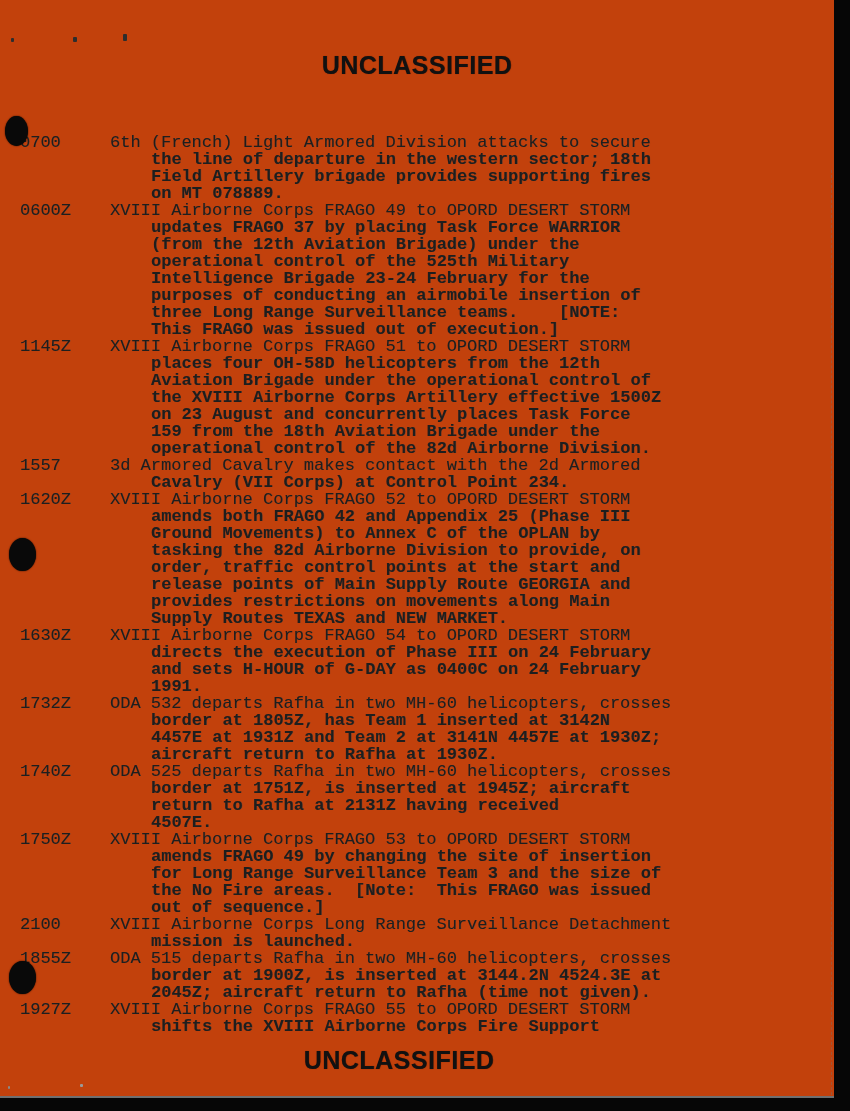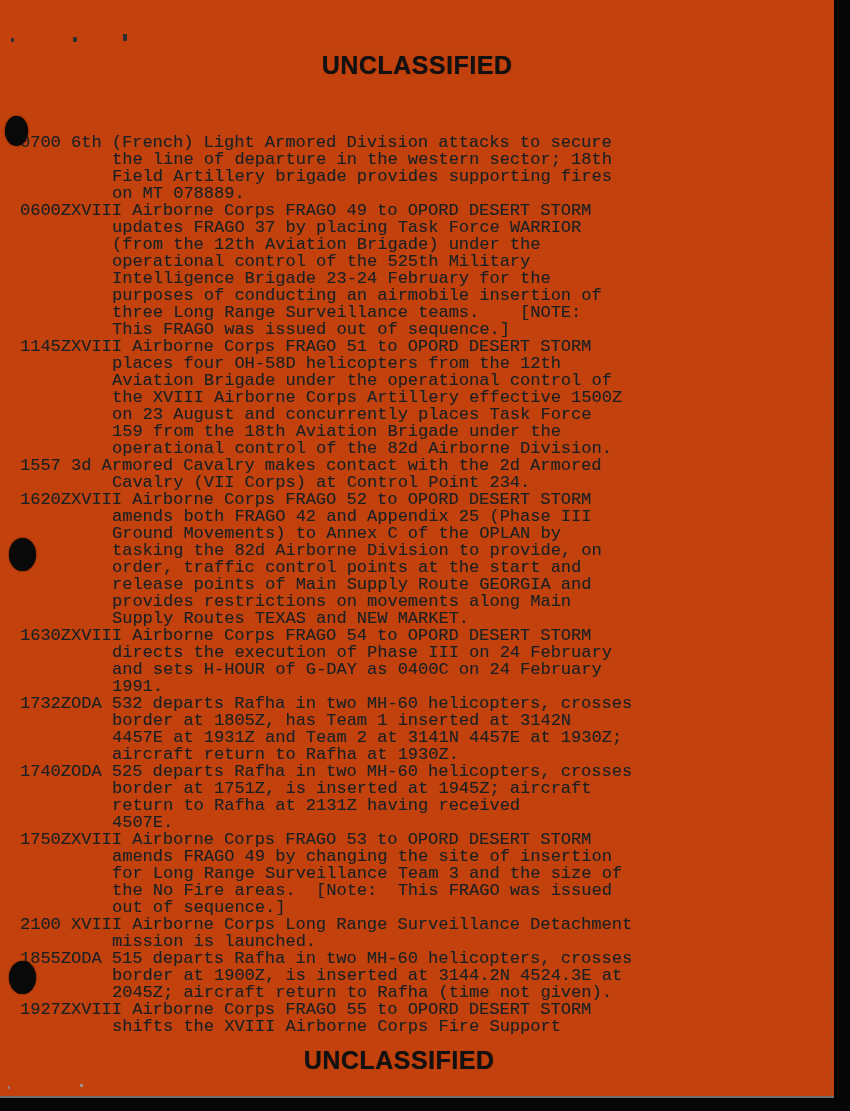--- a/index.html
+++ b/index.html
@@ -18,23 +18,23 @@
   .banner.top { top:51px; }
   .banner.bottom { top:1046px; transform:translateX(-18px); }
   
   .entries {
     position:absolute; left:0; top:134px; width:762px; z-index:1;
     font-size:17px; line-height:17px; color:#1e1e1e;
     text-shadow:0.4px 0.4px 0.6px rgba(70,70,70,0.55);
   }
   .entry { position:relative; }
   .entry .time { position:absolute; left:20px; top:0; white-space:pre; }
-  .entry .text { margin-left:71px; }
+  .entry .text { margin-left:110px; }
   .line { white-space:pre; }
-  .line.cont { padding-left:41px; }
+  .line.cont { padding-left:41px;font-weight:bold; }
   
   .punch {
     position:absolute; background:#090909; border-radius:50%;
     z-index:5; box-shadow:0 0 1.5px #000;
   }
   .punch.p1 { left:5px;  top:116px; width:23px; height:30px; }
   .punch.p2 { left:9px;  top:538px; width:27px; height:33px; }
   .punch.p3 { left:9px;  top:961px; width:27px; height:33px; }
   .speck { position:absolute; background:#2d2d2d; border-radius:1px; }
   .speck.s1 { left:11px;  top:38px;   width:3px; height:4px; }
@@ -76,21 +76,21 @@
       <div class="entry">
         <div class="time">0600Z</div>
         <div class="text">
           <div class="line">XVIII Airborne Corps FRAGO 49 to OPORD DESERT STORM</div>
           <div class="line cont">updates FRAGO 37 by placing Task Force WARRIOR</div>
           <div class="line cont">(from the 12th Aviation Brigade) under the</div>
           <div class="line cont">operational control of the 525th Military</div>
           <div class="line cont">Intelligence Brigade 23-24 February for the</div>
           <div class="line cont">purposes of conducting an airmobile insertion of</div>
           <div class="line cont">three Long Range Surveillance teams.    [NOTE:</div>
-          <div class="line cont">This FRAGO was issued out of sequence.]</div>
+          <div class="line cont">This FRAGO was issued out of execution.]</div>
         </div>
       </div>
       <div class="entry">
         <div class="time">1145Z</div>
         <div class="text">
           <div class="line">XVIII Airborne Corps FRAGO 51 to OPORD DESERT STORM</div>
           <div class="line cont">places four OH-58D helicopters from the 12th</div>
           <div class="line cont">Aviation Brigade under the operational control of</div>
           <div class="line cont">the XVIII Airborne Corps Artillery effective 1500Z</div>
           <div class="line cont">on 23 August and concurrently places Task Force</div>

